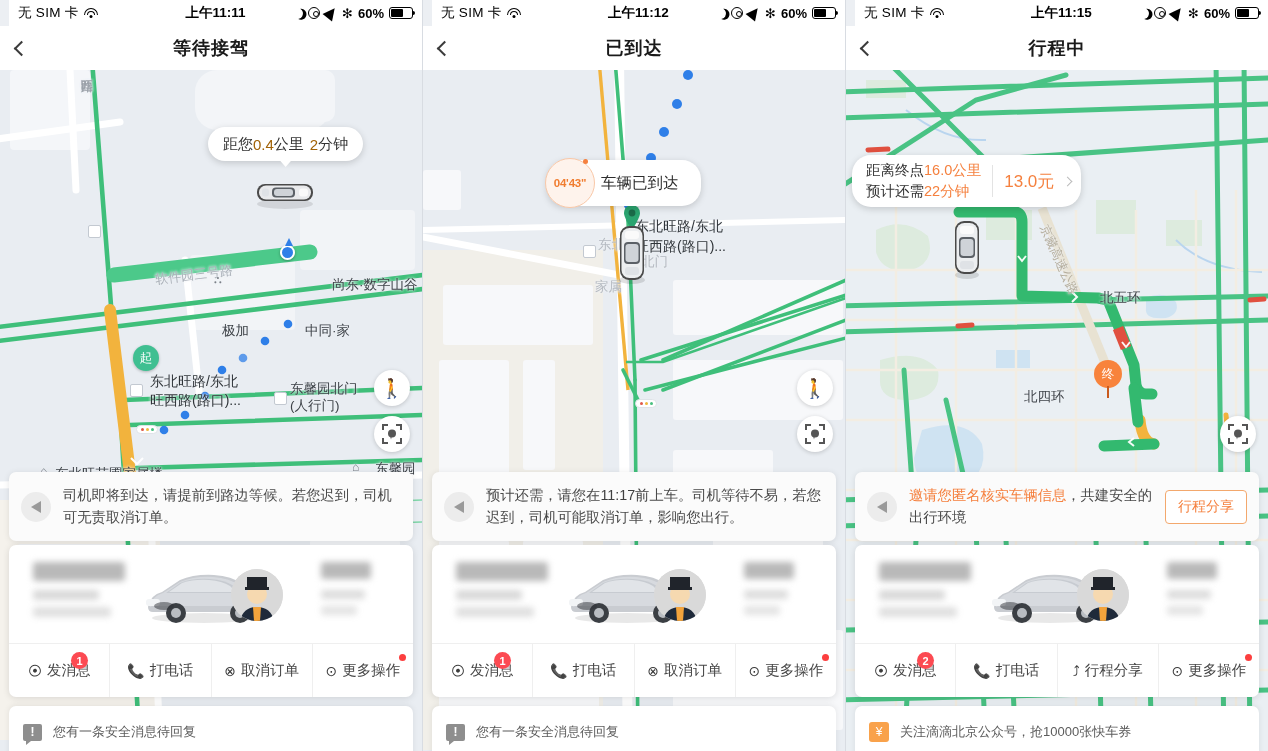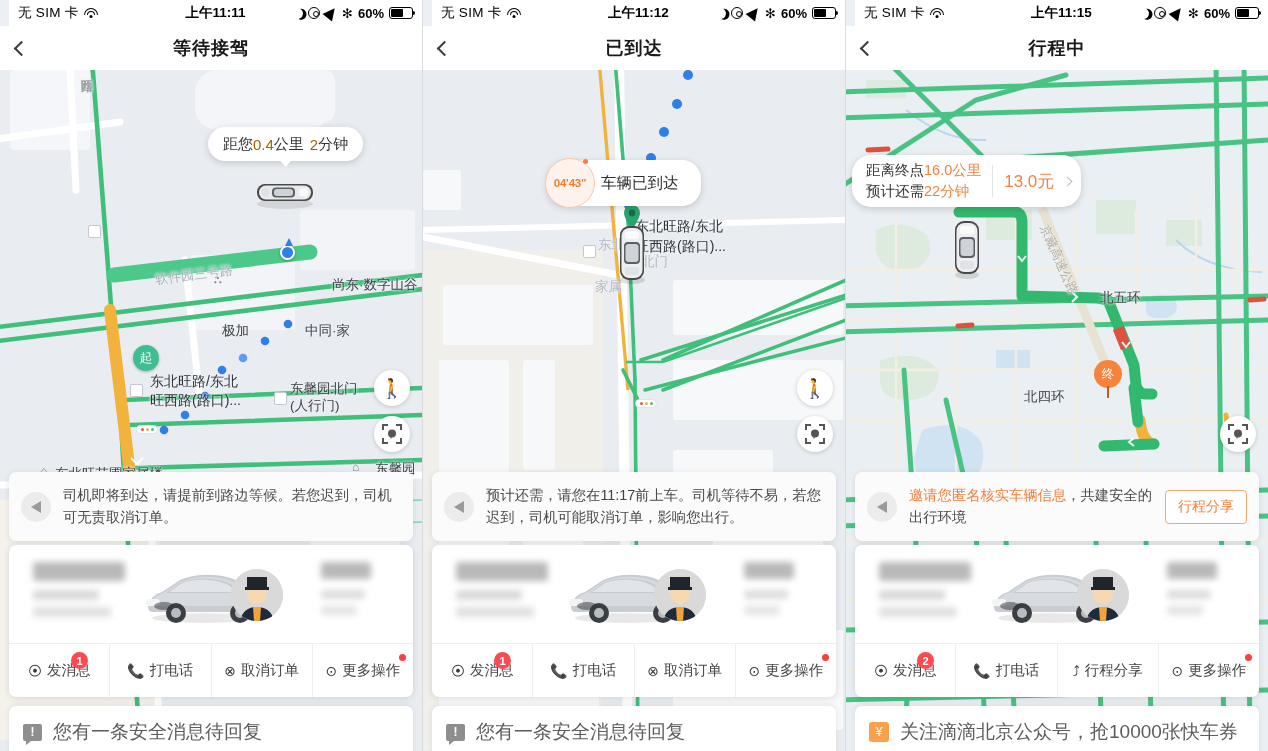--- a/index.html
+++ b/index.html
@@ -155,21 +155,21 @@
   
   .bottombar{ position:absolute; left:9px; right:9px; top:706px; height:52px; background:#fff;
      border-radius:7px 7px 0 0; box-shadow:0 -1px 6px rgba(0,0,0,.08); display:flex; align-items:center;
      padding:0 14px; gap:11px; z-index:31;}
   .bb-icon-safety{ width:19px;height:17px;background:#8e8e8e;border-radius:2px;position:relative;
      display:flex;align-items:center;justify-content:center;color:#fff;font-size:12px;font-weight:700;}
   .bb-icon-safety:after{content:"";position:absolute;left:3px;bottom:-4px;border-left:5px solid #8e8e8e;
      border-bottom:4px solid transparent;}
   .bb-icon-coupon{ width:20px;height:20px;border-radius:3px;background:#f9a24b;color:#fff;
      font-size:12px;display:flex;align-items:center;justify-content:center;}
-  .bb-text{ font-size:19px; color:#5c5c5c; }
+  .bb-text{ font-size:13px; color:#5c5c5c; }
 </style>
 </head>
 <body>
 
 <div class="strip">
 
   <div class="panel">
     <div class="statusbar">
       <div class="sb-left">
         <span class="sb-sim">无 SIM 卡</span>

